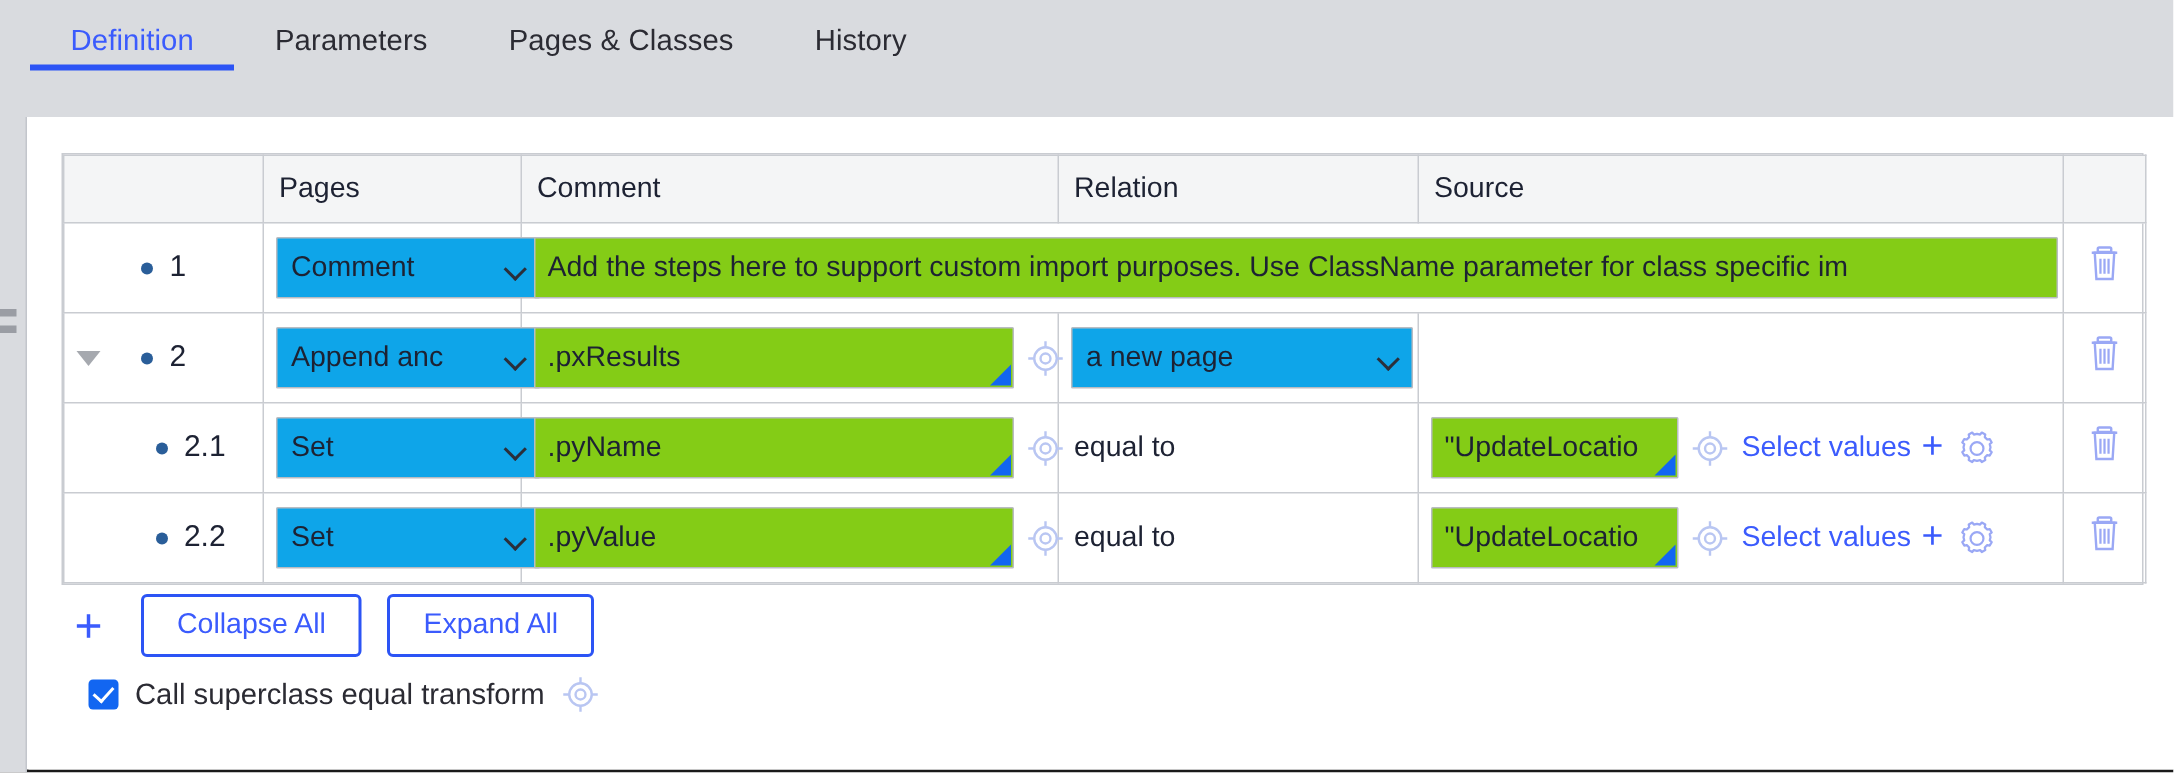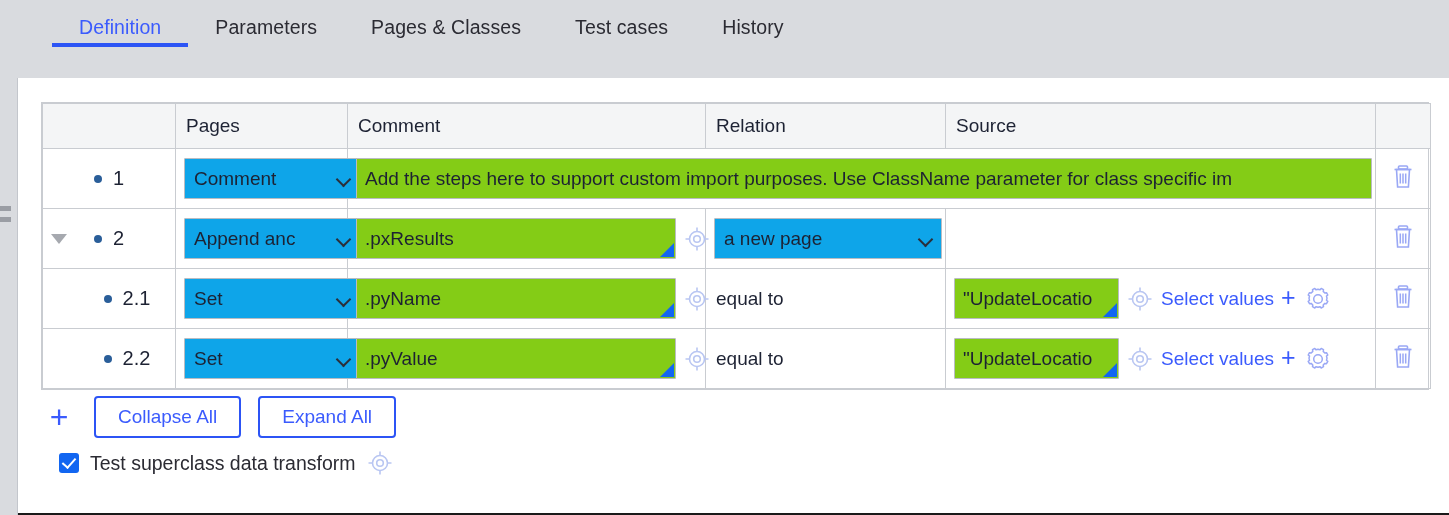--- a/index.html
+++ b/index.html
@@ -22,21 +22,20 @@
     position: absolute; left: 0; top: 0;
     width: 1449px; height: 78px;
     background: #d9dbdf;
   }
   .tabs {
     display: flex;
     align-items: flex-start;
     height: 100%;
     padding-left: 20px;
     gap: 0;
-    margin-left: 32px;
   }
   .tab {
     position: relative;
     padding: 16px 27px 0 27px;
     font-size: 19.5px;
     color: #2b2b33;
     cursor: pointer;
     line-height: 1.2;
     letter-spacing: .1px;
     white-space: nowrap;
@@ -294,23 +293,20 @@
   <div class="tabbar">
     <div class="tabs">
       <div class="tab active">
         <span>Definition</span>
       </div>
       <div class="tab">
         <span>Parameters</span>
       </div>
       <div class="tab">
         <span>Pages &amp; Classes</span>
-      </div>
-      <div class="tab">
-        <span>Test cases</span>
       </div>
       <div class="tab">
         <span>History</span>
       </div>
     </div>
   </div>
 
   <div class="leftrail">
     <div class="rail-grip">
       <span></span>
@@ -572,21 +568,21 @@
     </div>
 
     <div class="toolbar">
       <div class="addbtn">+</div>
       <button class="obtn">Collapse All</button>
       <button class="obtn">Expand All</button>
     </div>
 
     <div class="checkrow">
       <span class="cbox"></span>
-      <span class="checklabel">Test superclass data transform</span>
+      <span class="checklabel">Call superclass equal transform</span>
       <span class="icon crosshair">
         <svg width="26" height="26" viewBox="0 0 26 26">
           <circle cx="13" cy="13" r="7.5" fill="none" stroke="#b9c6f2" stroke-width="1.6"></circle>
           <circle cx="13" cy="13" r="3.3" fill="none" stroke="#b9c6f2" stroke-width="1.6"></circle>
           <path d="M13 1.5 V6 M13 20 V24.5 M1.5 13 H6 M20 13 H24.5" stroke="#b9c6f2" stroke-width="1.6"></path>
         </svg>
       </span>
     </div>
 
   </div>

